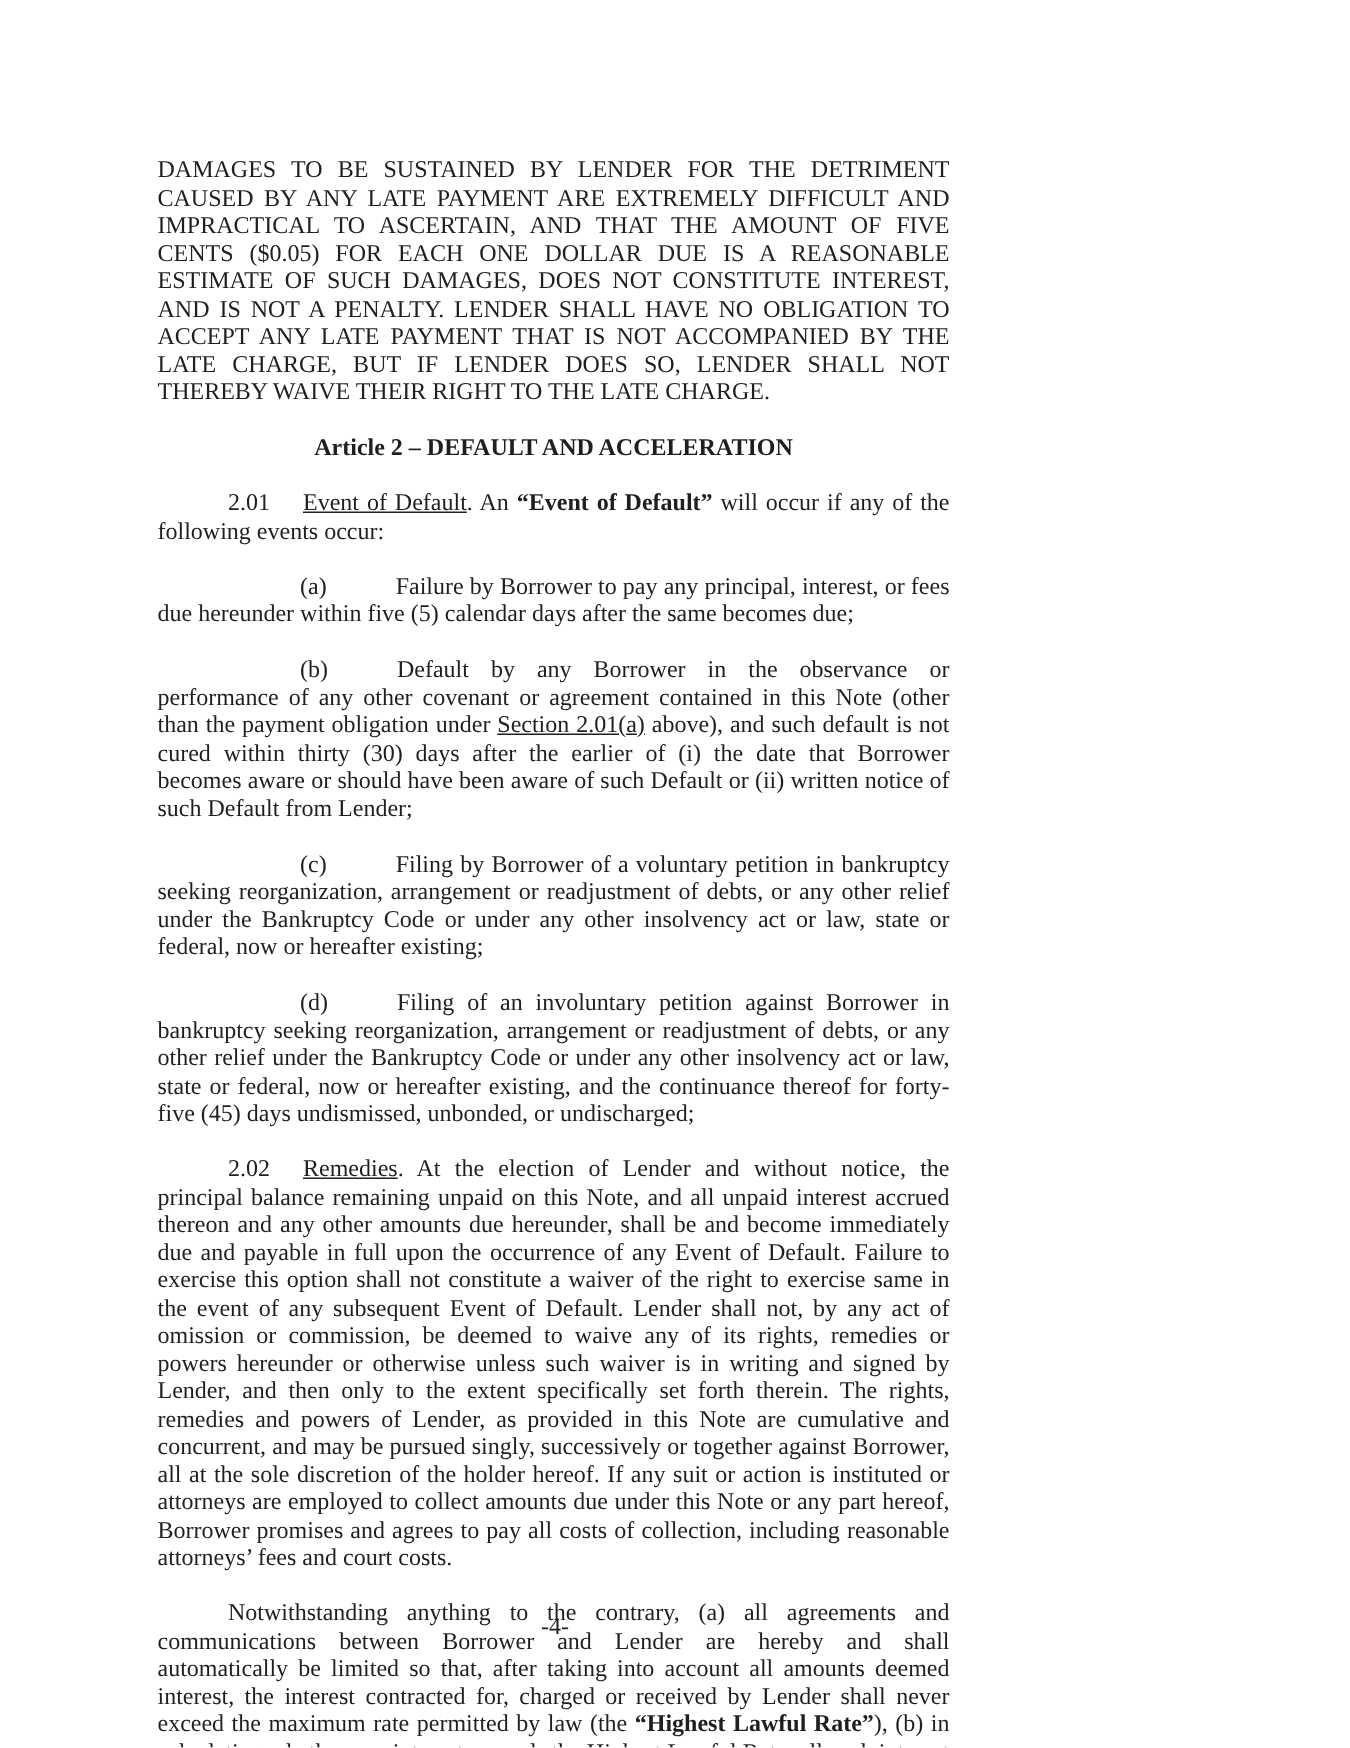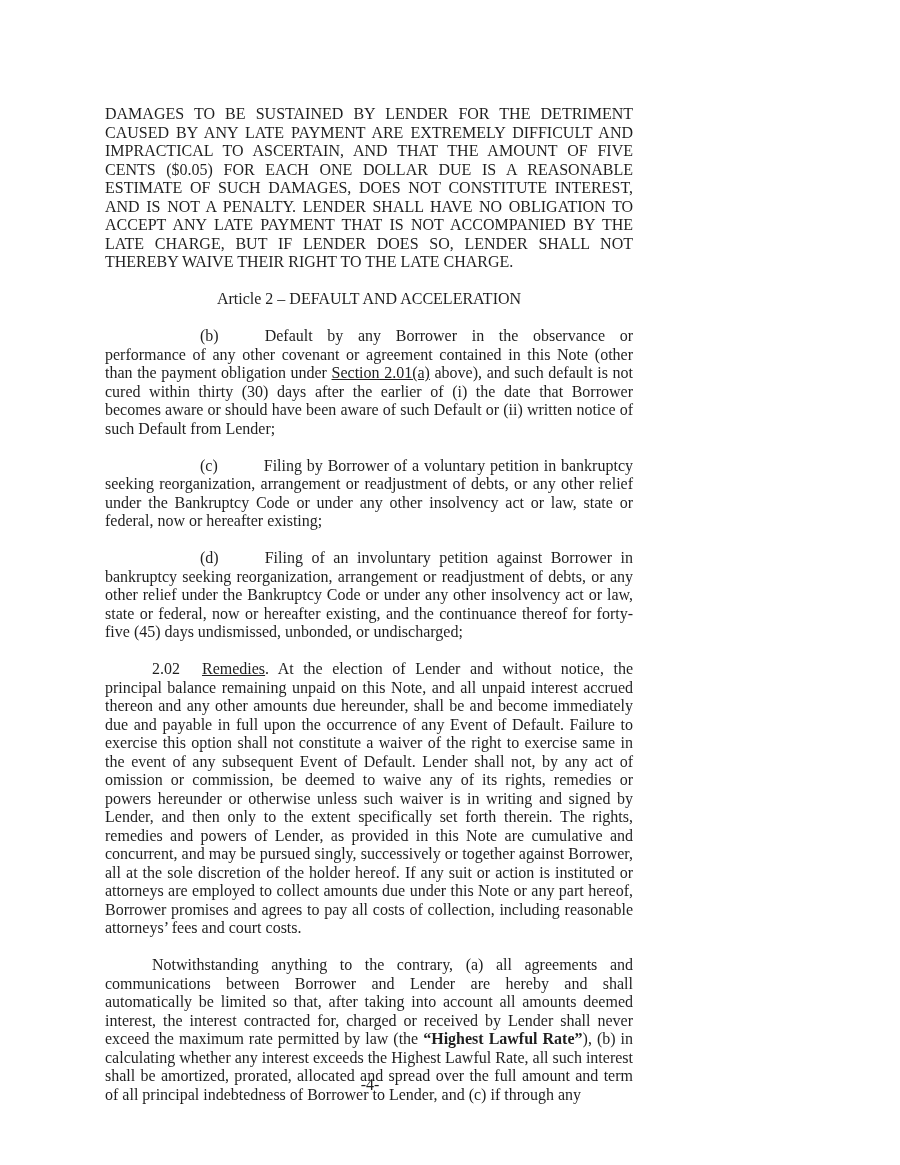--- a/index.html
+++ b/index.html
@@ -20,21 +20,21 @@
     color: #1f1f1f;
     overflow: hidden;
   }
   .para {
     margin: 0 0 18.5px 0;
     text-align: justify;
   }
   .heading {
     margin: 0 0 18.5px 0;
     text-align: center;
-    font-weight: normal;
+    font-weight: bold;
     font-size: 16px;
     line-height: 18.5px;
   }
   .ind-section { text-indent: 47px; }
   .ind-item    { text-indent: 95px; }
   .tab-section { display: inline-block; width: 22px; }
   .tab-item    { display: inline-block; width: 46px; }
   .u { text-decoration: underline; }
   b  { font-weight: bold; }
   .footer {
@@ -50,21 +50,23 @@
 </style>
 </head>
 <body>
 
 <div class="page">
 
   <p class="para"><span>DAMAGES TO BE SUSTAINED BY LENDER FOR THE DETRIMENT CAUSED BY ANY LATE PAYMENT ARE EXTREMELY DIFFICULT AND IMPRACTICAL TO ASCERTAIN, AND THAT THE AMOUNT OF FIVE CENTS ($0.05) FOR EACH ONE DOLLAR DUE IS A REASONABLE ESTIMATE OF SUCH DAMAGES, DOES NOT CONSTITUTE INTEREST, AND IS NOT A PENALTY. LENDER SHALL HAVE NO OBLIGATION TO ACCEPT ANY LATE PAYMENT THAT IS NOT ACCOMPANIED BY THE LATE CHARGE, BUT IF LENDER DOES SO, LENDER SHALL NOT THEREBY WAIVE THEIR RIGHT TO THE LATE CHARGE.</span></p>
 
   <p class="heading"><span>Article 2 – DEFAULT AND ACCELERATION</span></p>
 
+  <p class="para ind-section"><span>2.01</span><span class="tab-section"></span><span class="u">Event of Default</span><span>. An </span><b>“Event of Default”</b><span> will occur if any of the following events occur:</span></p>
 
+  <p class="para ind-item"><span>(a)</span><span class="tab-item"></span><span>Failure by Borrower to pay any principal, interest, or fees due hereunder within five (5) calendar days after the same becomes due;</span></p>
 
   <p class="para ind-item"><span>(b)</span><span class="tab-item"></span><span>Default by any Borrower in the observance or performance of any other covenant or agreement contained in this Note (other than the payment obligation under </span><span class="u">Section 2.01(a)</span><span> above), and such default is not cured within thirty (30) days after the earlier of (i) the date that Borrower becomes aware or should have been aware of such Default or (ii) written notice of such Default from Lender;</span></p>
 
   <p class="para ind-item"><span>(c)</span><span class="tab-item"></span><span>Filing by Borrower of a voluntary petition in bankruptcy seeking reorganization, arrangement or readjustment of debts, or any other relief under the Bankruptcy Code or under any other insolvency act or law, state or federal, now or hereafter existing;</span></p>
 
   <p class="para ind-item"><span>(d)</span><span class="tab-item"></span><span>Filing of an involuntary petition against Borrower in bankruptcy seeking reorganization, arrangement or readjustment of debts, or any other relief under the Bankruptcy Code or under any other insolvency act or law, state or federal, now or hereafter existing, and the continuance thereof for forty-five (45) days undismissed, unbonded, or undischarged;</span></p>
 
   <p class="para ind-section"><span>2.02</span><span class="tab-section"></span><span class="u">Remedies</span><span>. At the election of Lender and without notice, the principal balance remaining unpaid on this Note, and all unpaid interest accrued thereon and any other amounts due hereunder, shall be and become immediately due and payable in full upon the occurrence of any Event of Default. Failure to exercise this option shall not constitute a waiver of the right to exercise same in the event of any subsequent Event of Default. Lender shall not, by any act of omission or commission, be deemed to waive any of its rights, remedies or powers hereunder or otherwise unless such waiver is in writing and signed by Lender, and then only to the extent specifically set forth therein. The rights, remedies and powers of Lender, as provided in this Note are cumulative and concurrent, and may be pursued singly, successively or together against Borrower, all at the sole discretion of the holder hereof. If any suit or action is instituted or attorneys are employed to collect amounts due under this Note or any part hereof, Borrower promises and agrees to pay all costs of collection, including reasonable attorneys’ fees and court costs.</span></p>
 
 

